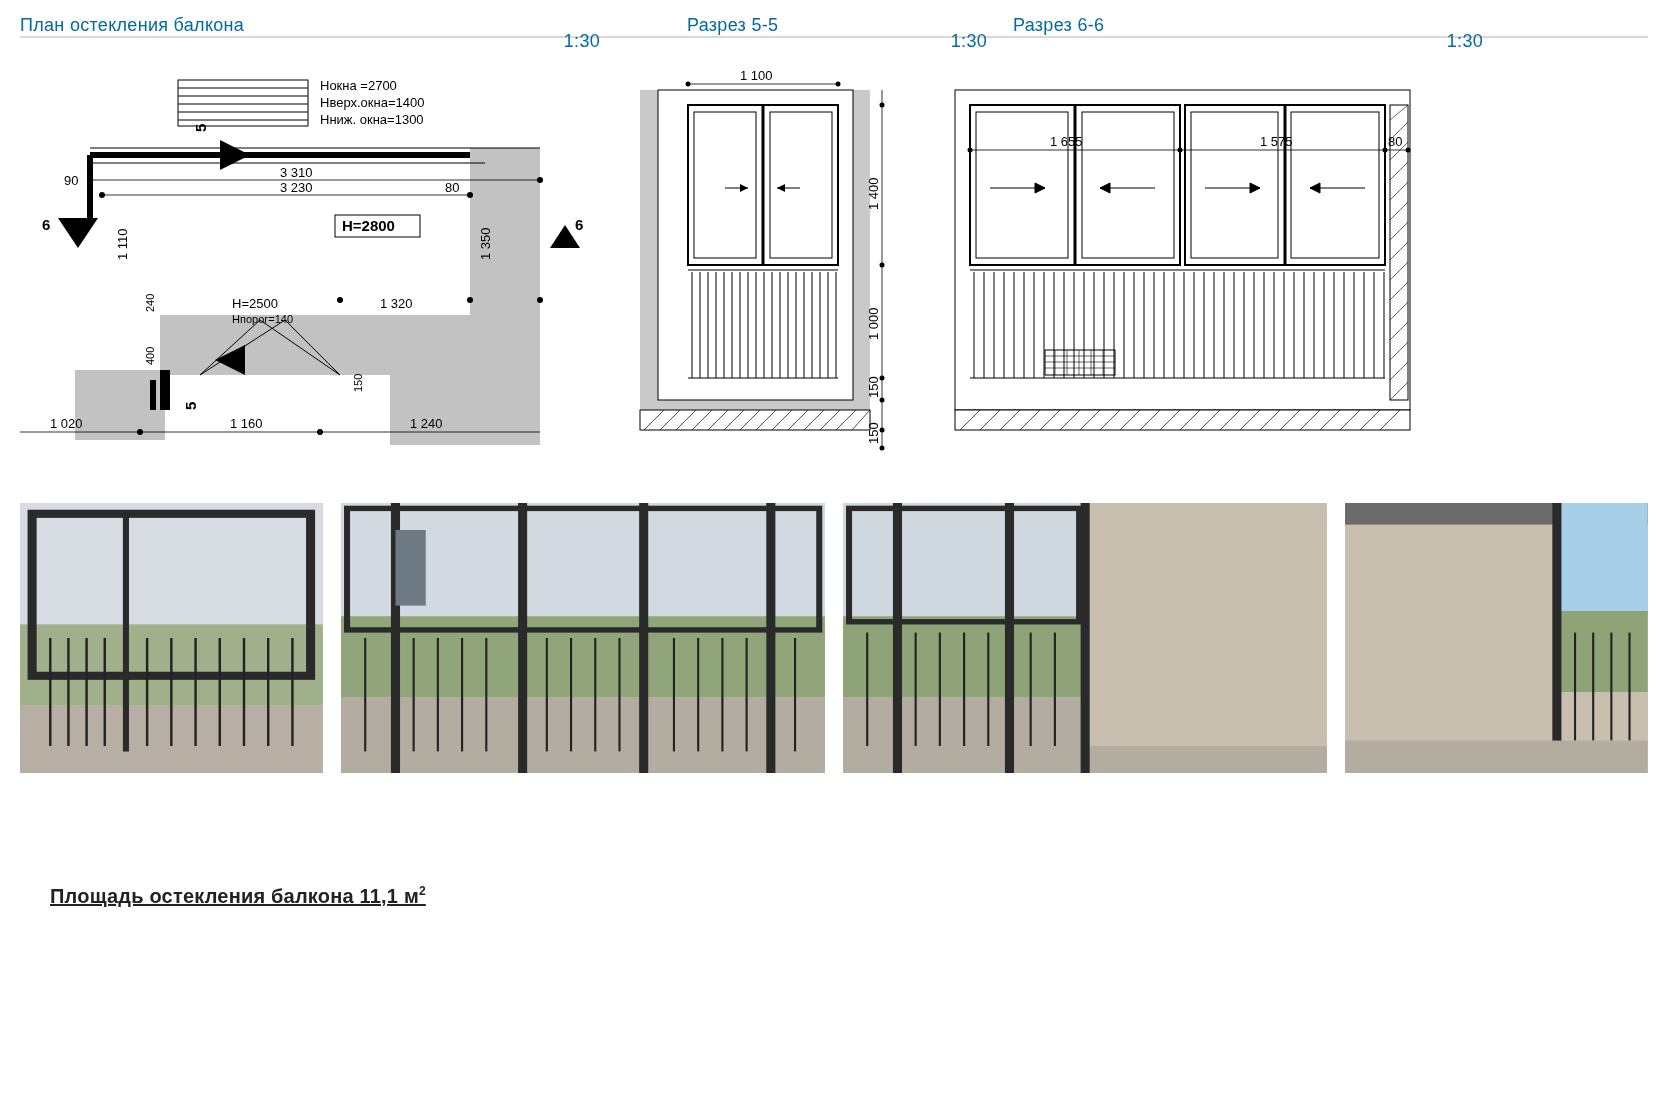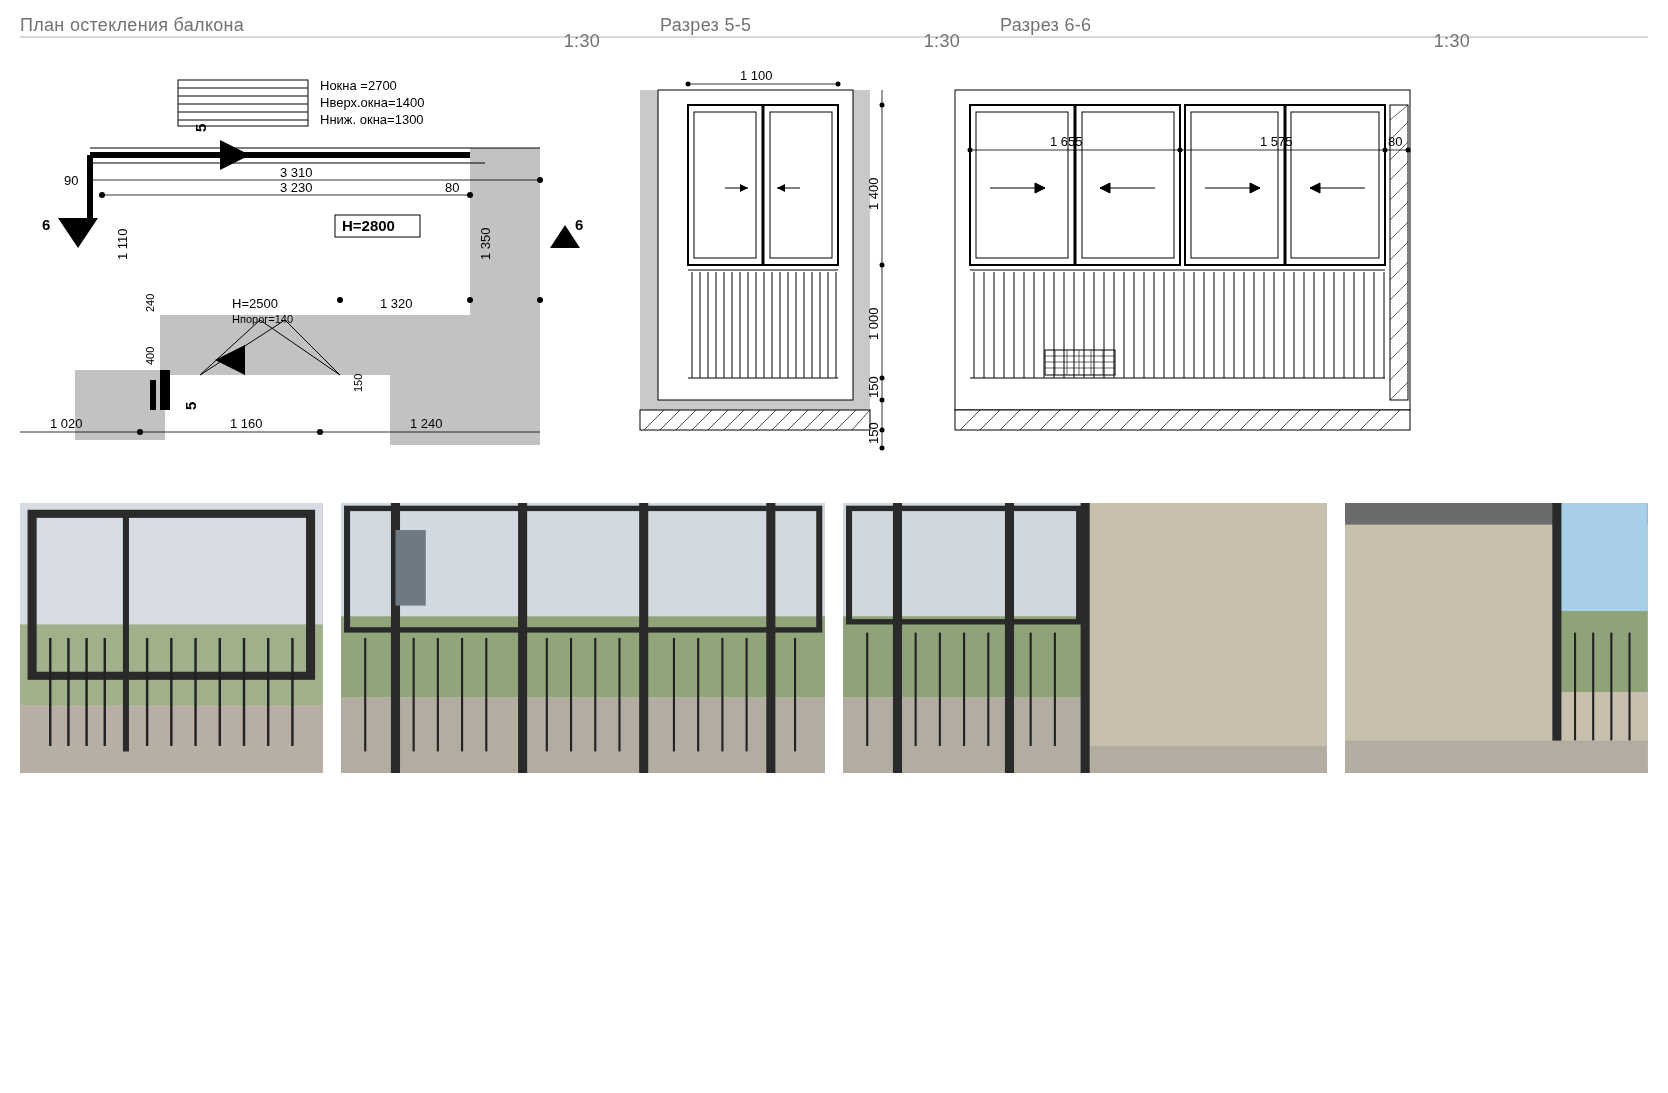--- a/index.html
+++ b/index.html
@@ -1,37 +1,37 @@
 <!DOCTYPE html>
 <html><head>
 <meta charset="utf-8">
 <style>
   html,body{margin:0;padding:0;background:#fff;font-family:Arial,Helvetica,sans-serif;color:#222}
   .page{width:1668px;height:1093px;position:relative;background:#fff}
   .header-row{display:flex;height:36px;align-items:flex-end;border-bottom:2px solid #d8d8d8;position:absolute;top:0;left:20px;right:20px}
-  .hdr{flex:0 0 auto;color:#737373;font-size:18px;letter-spacing:.3px;position:relative}
+  .hdr{flex:0 0 auto;color:#0369a1;font-size:18px;letter-spacing:.3px;position:relative}
   .hdr .title{display:inline-block}
   .hdr .scale{position:absolute;right:0;top:16px}
   .drawings{position:absolute;top:60px;left:20px;right:20px;height:400px;display:flex;gap:30px}
   .panel{position:relative;background:#fff}
   .panel svg{display:block}
   .photos{position:absolute;top:503px;left:20px;right:20px;height:270px;display:flex;gap:18px}
   .photo{flex:1;position:relative;background:#c7c2ba}
   .footer{position:absolute;left:50px;bottom:185px;font-size:20px;font-weight:bold;text-decoration:underline;letter-spacing:.2px}
   .footer sup{font-size:12px}
 </style>
 </head>
 <body>
 
 <div class="page">
 
   <div class="header-row">
     <div class="hdr" style="width:580px"><span class="title">План остекления балкона</span><span class="scale">1:30</span></div>
-    <div class="hdr" style="width:300px;margin-left:60px"><span class="title">Разрез 5-5</span><span class="scale">1:30</span></div>
-    <div class="hdr" style="width:470px;margin-left:40px"><span class="title">Разрез 6-6</span><span class="scale">1:30</span></div>
+    <div class="hdr" style="width:300px;margin-left:87px"><span class="title">Разрез 5-5</span><span class="scale">1:30</span></div>
+    <div class="hdr" style="width:470px;margin-left:26px"><span class="title">Разрез 6-6</span><span class="scale">1:30</span></div>
   </div>
 
   <div class="drawings">
 
     <div class="panel" style="width:580px">
       <svg viewBox="0 0 580 400" width="580" height="400">
         <style>
           .wall{fill:#c2c2c2}
           .thin{stroke:#000;stroke-width:1;fill:none}
           .thick{stroke:#000;stroke-width:6;fill:none}
@@ -424,13 +424,14 @@
             <line x1="76" y1="48" x2="76" y2="88"></line>
             <line x1="82" y1="48" x2="82" y2="88"></line>
             <line x1="88" y1="48" x2="88" y2="88"></line>
             <line x1="94" y1="48" x2="94" y2="88"></line>
           </g>
         <rect y="88" width="100" height="12" fill="#b3aca1"></rect>
       </svg>
     </div>
   </div>
 
+  <div class="footer"><span>Площадь остекления балкона 11,1 м</span><sup>2</sup></div>
 </div>
 
 </body></html>

